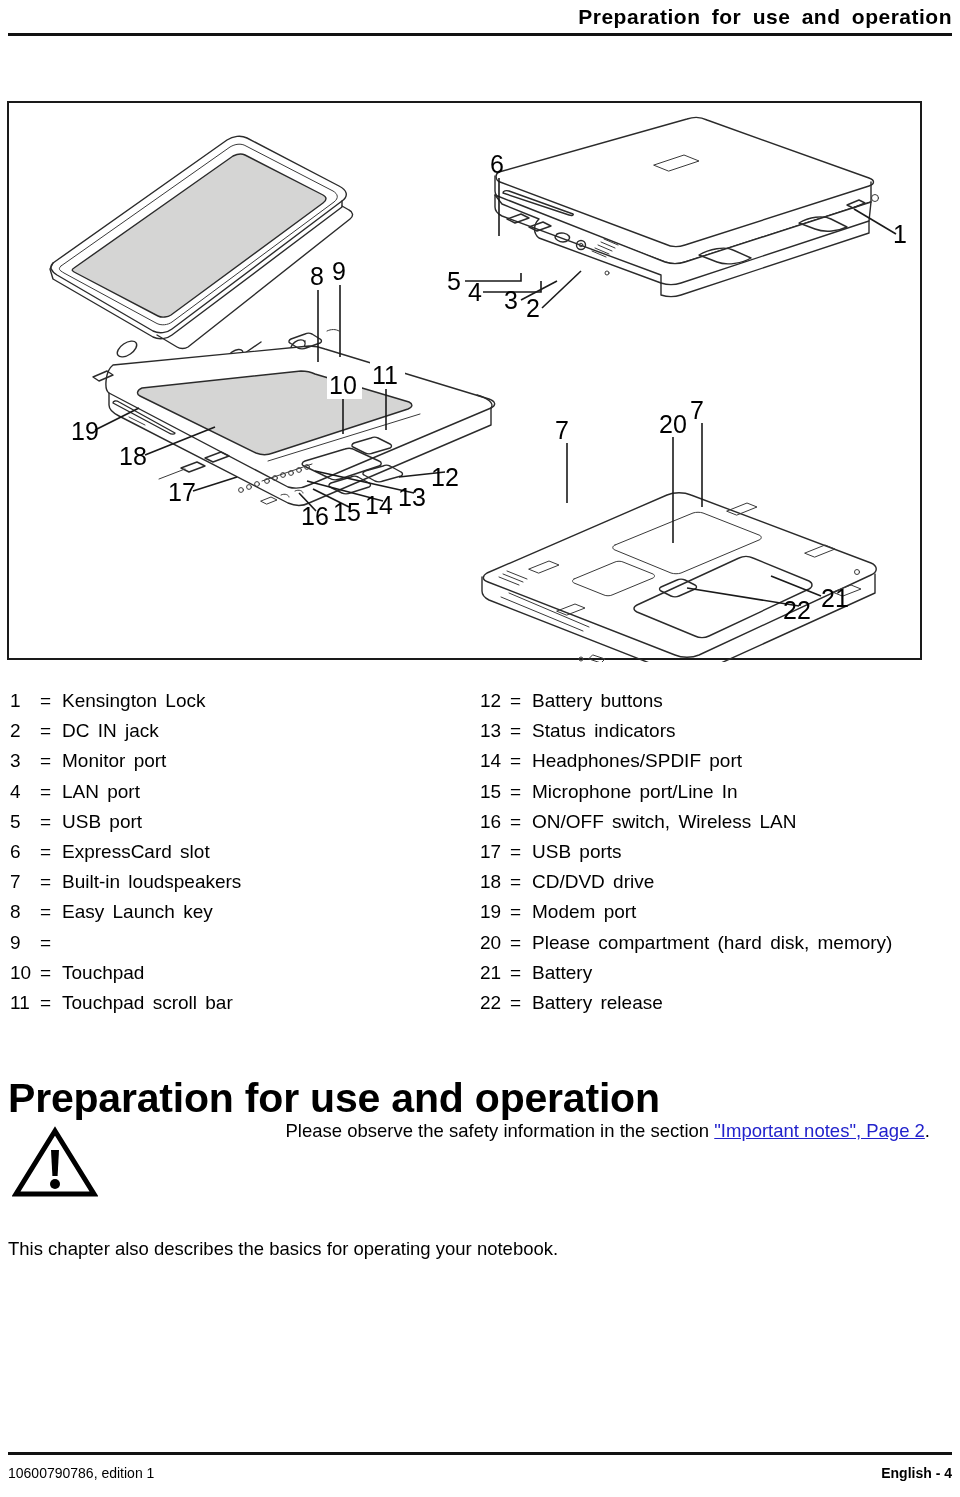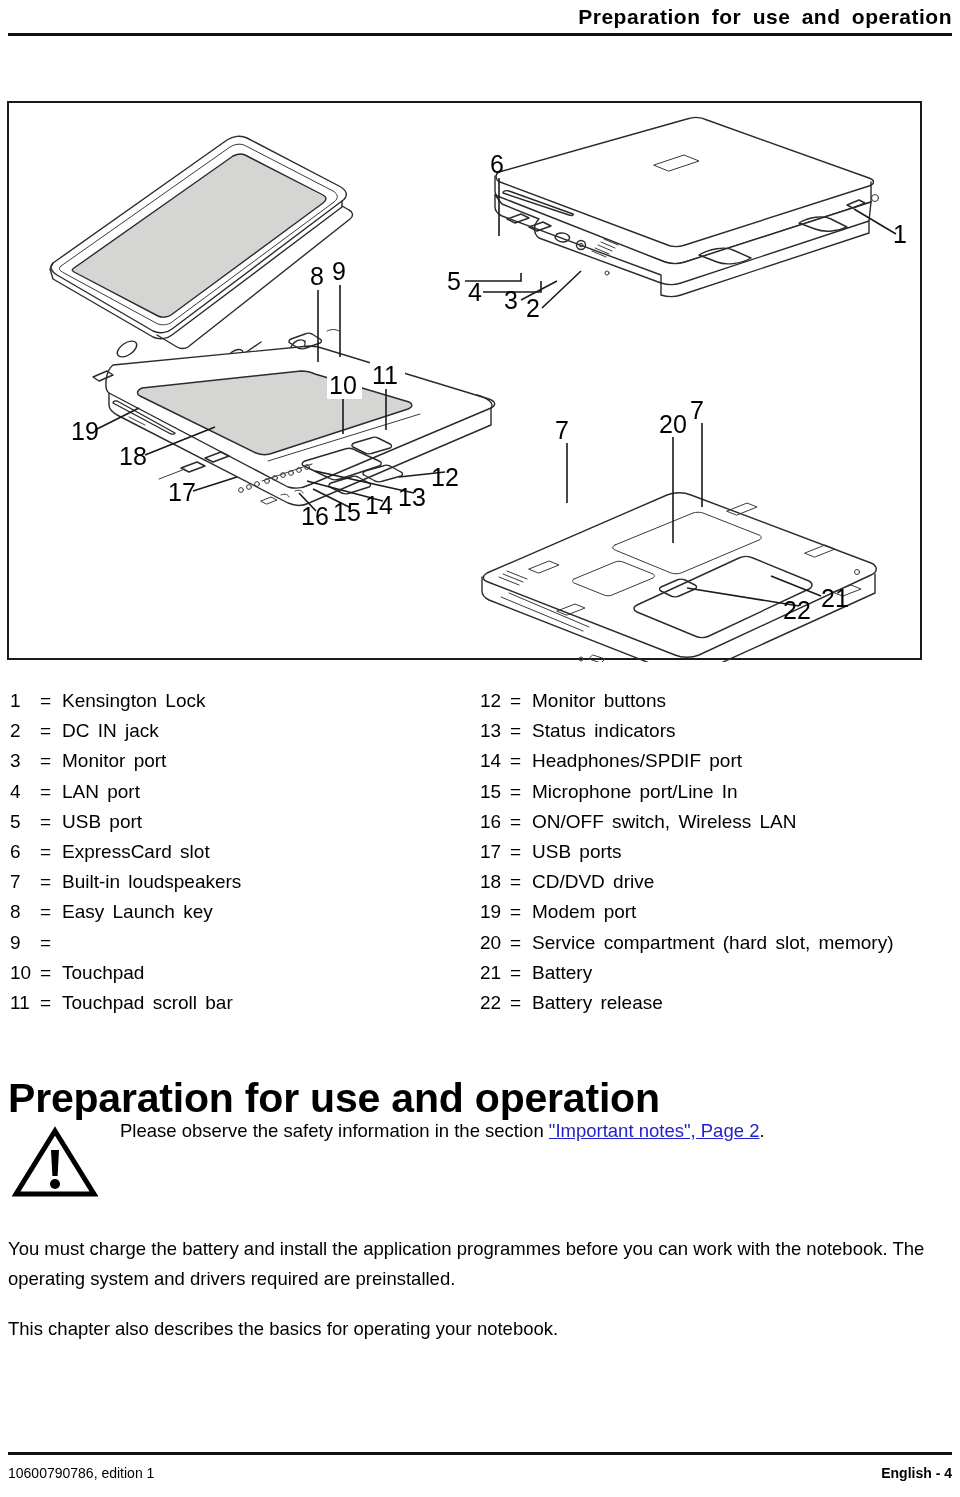--- a/index.html
+++ b/index.html
@@ -108,20 +108,21 @@
     white-space: nowrap;
   }
 
   
   .note-block {
     position: absolute;
     left: 8px;
     top: 1118px;
     width: 930px;
     height: 80px;
+    text-align: right;
   }
   .note-icon {
     position: absolute;
     left: 4px;
     top: 8px;
     width: 86px;
     height: 72px;
   }
   .note-text {
     position: absolute;
@@ -440,21 +441,21 @@
     <div class="legend-row">
         <span class="legend-num">11</span>
         <span class="legend-eq">=</span>
         <span class="legend-label">Touchpad scroll bar</span>
       </div>
   </div>
   <div class="legend-col">
     <div class="legend-row">
         <span class="legend-num">12</span>
         <span class="legend-eq">=</span>
-        <span class="legend-label">Monitor buttons</span>
+        <span class="legend-label">Battery buttons</span>
       </div>
     <div class="legend-row">
         <span class="legend-num">13</span>
         <span class="legend-eq">=</span>
         <span class="legend-label">Status indicators</span>
       </div>
     <div class="legend-row">
         <span class="legend-num">14</span>
         <span class="legend-eq">=</span>
         <span class="legend-label">Headphones/SPDIF port</span>
@@ -480,21 +481,21 @@
         <span class="legend-label">CD/DVD drive</span>
       </div>
     <div class="legend-row">
         <span class="legend-num">19</span>
         <span class="legend-eq">=</span>
         <span class="legend-label">Modem port</span>
       </div>
     <div class="legend-row">
         <span class="legend-num">20</span>
         <span class="legend-eq">=</span>
-        <span class="legend-label">Service compartment (hard slot, memory)</span>
+        <span class="legend-label">Please compartment (hard disk, memory)</span>
       </div>
     <div class="legend-row">
         <span class="legend-num">21</span>
         <span class="legend-eq">=</span>
         <span class="legend-label">Battery</span>
       </div>
     <div class="legend-row">
         <span class="legend-num">22</span>
         <span class="legend-eq">=</span>
         <span class="legend-label">Battery release</span>
@@ -509,21 +510,20 @@
     <path d="M43 5 L82 68 L4 68 Z" fill="none" stroke="#000000" stroke-width="5" stroke-linejoin="miter"></path>
     <path d="M39 24 L47 24 L45.6 50 L40.4 50 Z" fill="#000000"></path>
     <circle cx="43" cy="58" r="5" fill="#000000"></circle>
   </svg>
   <div class="note-text">
     <span>Please observe the safety information in the section </span><a class="note-link" href="#">"Important notes", Page 2</a><span>.</span>
   </div>
 </div>
 
 <div class="body-copy">
-  <p class="para">You must charge the battery and install the application programmes before you can work with the notebook.  The operating system and drivers required are preinstalled.</p>
   <p class="para">This chapter also describes the basics for operating your notebook.</p>
 </div>
 
 <div class="footer-rule"></div>
 <div class="footer">
   <span class="footer-left">10600790786, edition 1</span>
   <span class="footer-right">English - 4</span>
 </div>
 
 </body></html>

